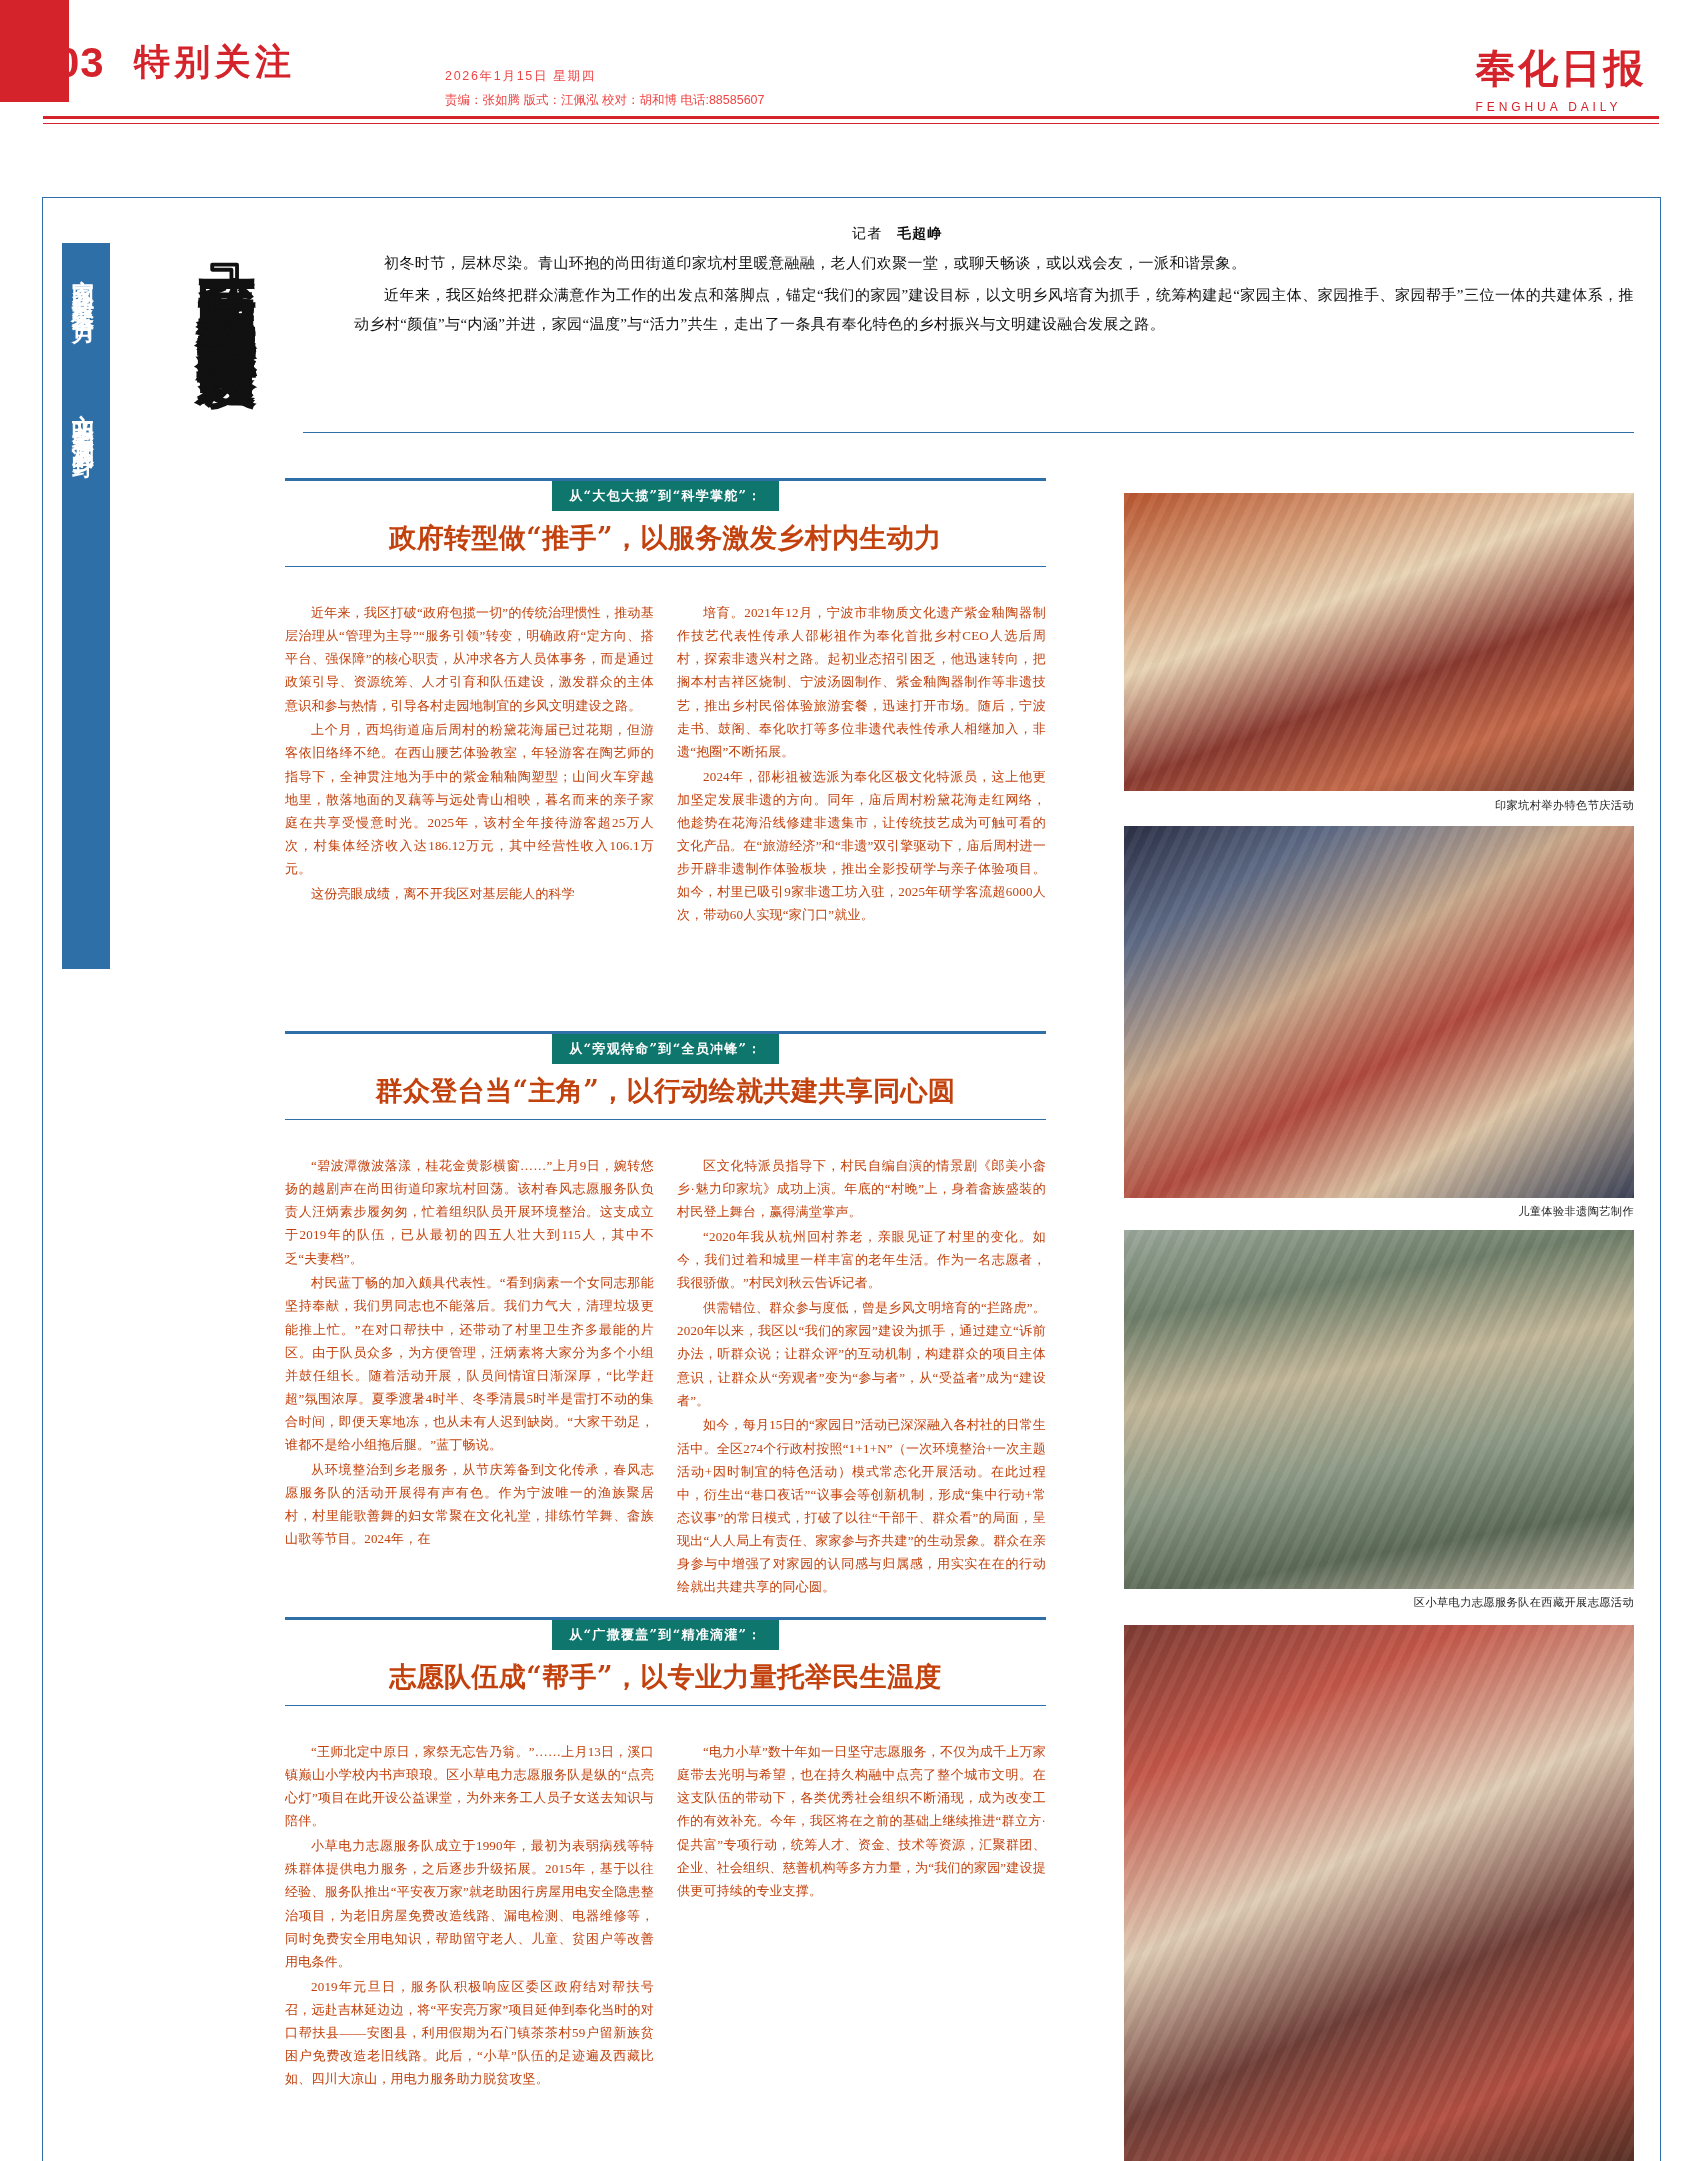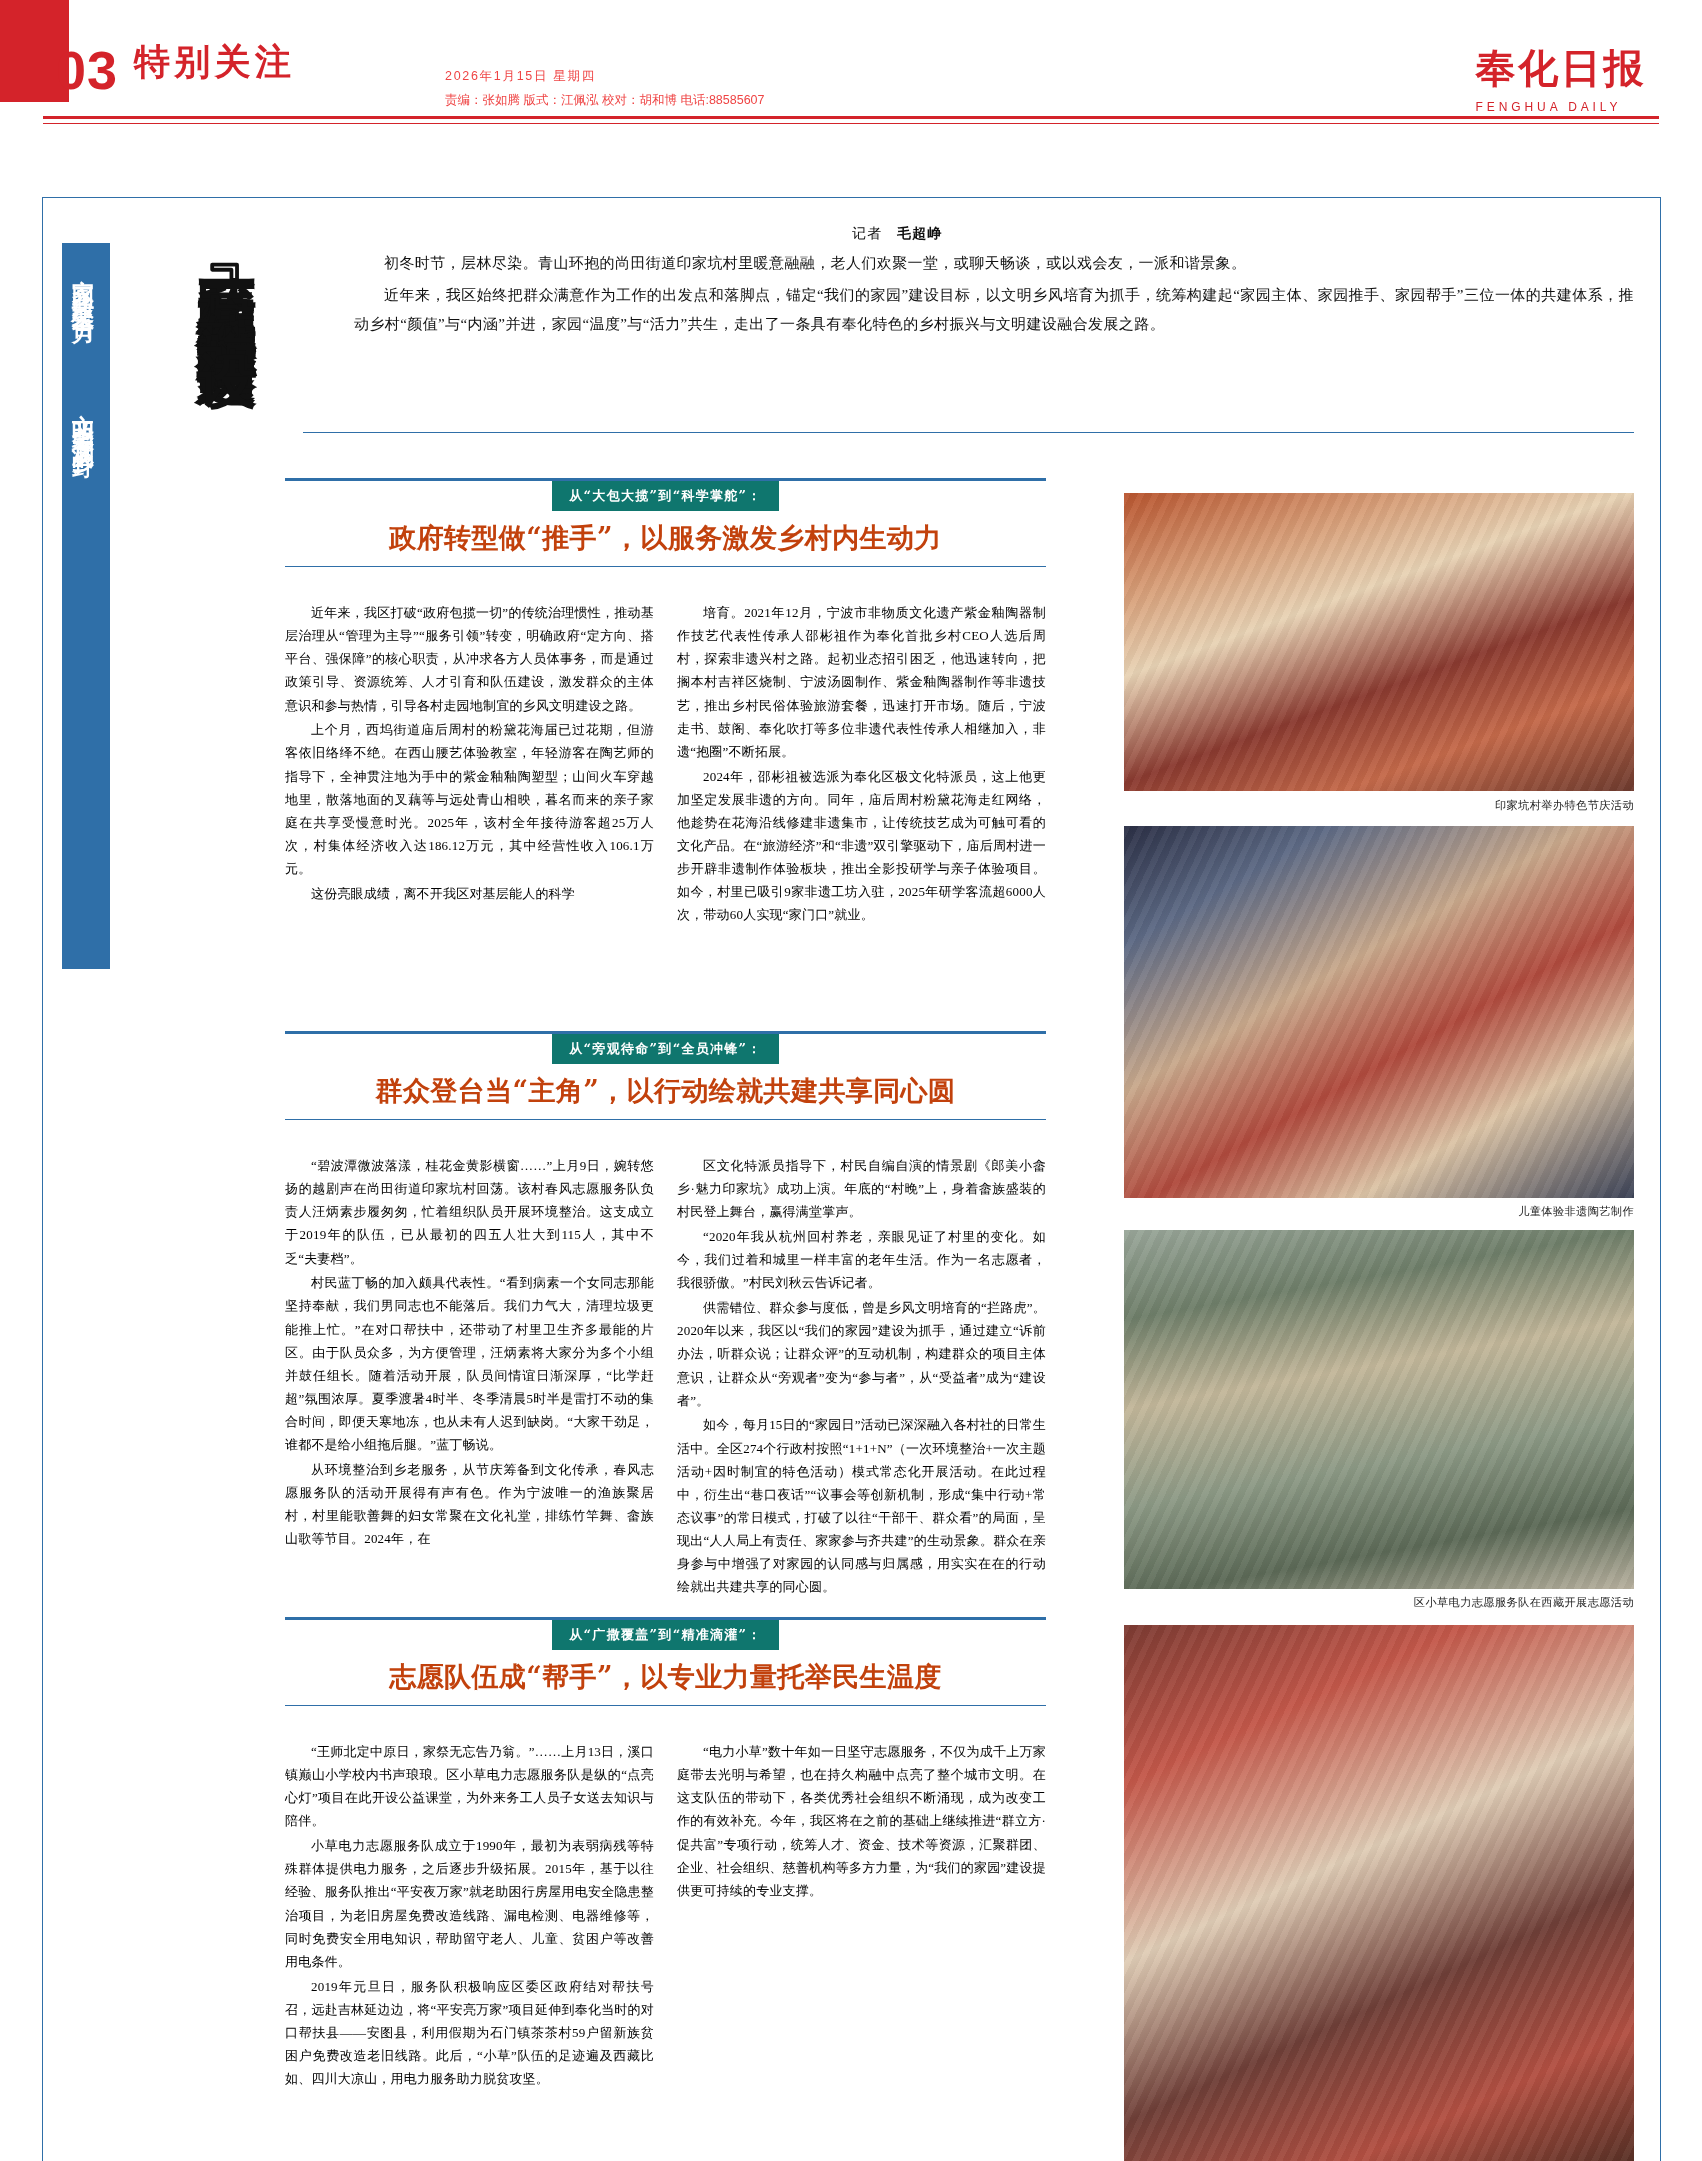--- a/index.html
+++ b/index.html
@@ -25,21 +25,21 @@
   }
   .mast-left-block{
     position:absolute;
     left:0; top:0;
     width:69px; height:102px;
     background:#d4232a;
   }
   .page-num{
     position:absolute;
     left:56px; top:39px;
-    font-size:54px;
+    font-size:42px;
     font-weight:bold;
     color:#d4232a;
     font-family:"Liberation Sans", sans-serif;
     letter-spacing:0.9px;
   }
   .mast-section{
     position:absolute;
     left:134px; top:38px;
     font-size:36px;
     font-weight:bold;
@@ -199,21 +199,21 @@
 
   
   .cols{
     position:absolute;
     display:flex;
     gap:23px;
   }
   .col{
     font-size:13px;
     line-height:1.78;
-    color:#000000;
+    color:#c2410c;
     text-align:justify;
     letter-spacing:0.2px;
   }
   .col p{margin:0 0 1.7px 0; text-indent:2em;}
 
   
   .photo{
     position:absolute;
     background:#cfd6db;
     overflow:hidden;

